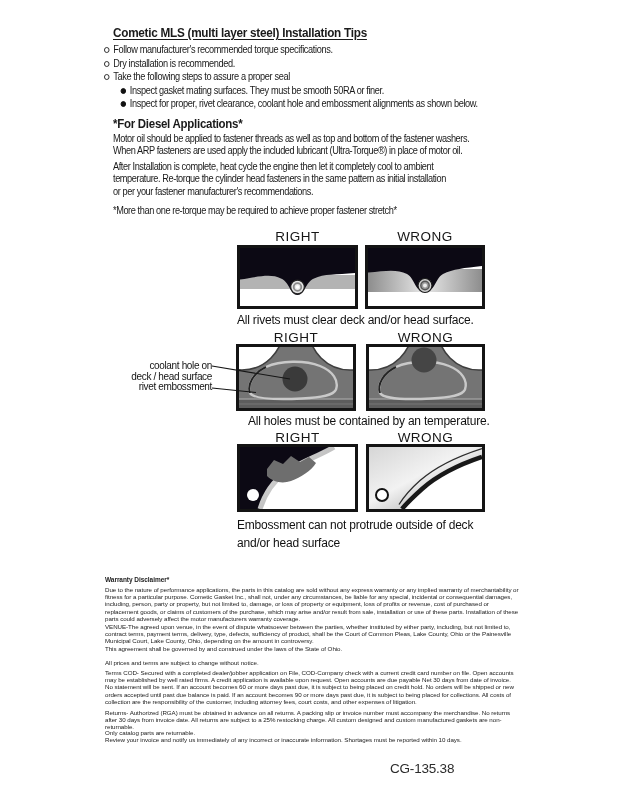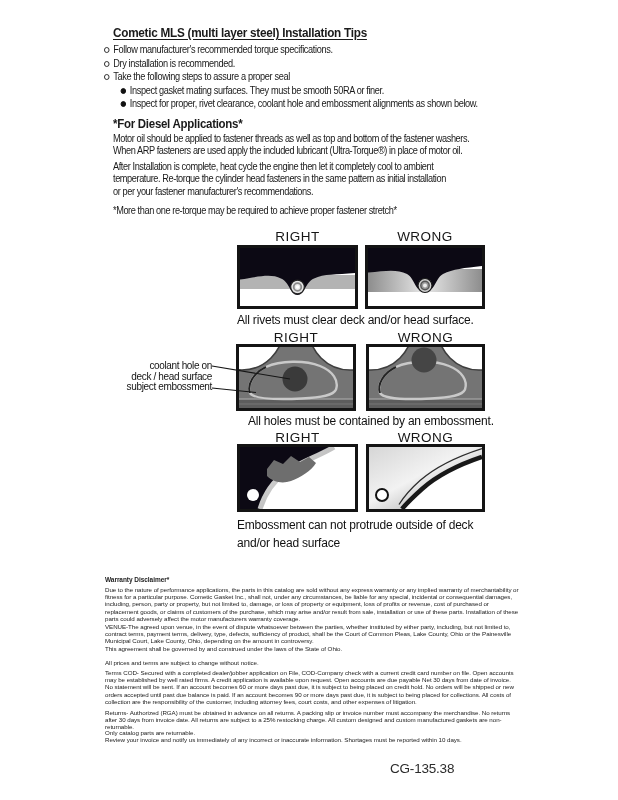--- a/index.html
+++ b/index.html
@@ -105,21 +105,21 @@
     </svg>
   </div>
 
   <div class="abs caption" style="left:237px;top:313px;">All rivets must clear deck and/or head surface.</div>
 
   <div class="abs dglabel" style="left:236px;top:330px;width:120px;">RIGHT</div>
   <div class="abs dglabel" style="left:366px;top:330px;width:119px;">WRONG</div>
 
   <div class="abs sidelabel" style="top:346px;white-space:pre-line;margin-top:14px;">coolant hole on
 deck / head surface</div>
-  <div class="abs sidelabel" style="top:381px;">subject embossment</div>
+  <div class="abs sidelabel" style="top:381px;">rivet embossment</div>
 
   <div class="abs" style="left:236px;top:344px;">
     <svg width="120" height="67" viewBox="0 0 120 67">
       <defs>
           <clipPath id="c2a">
             <rect x="3" y="3" width="114" height="61"></rect>
           </clipPath>
         </defs>
       <rect x="1.5" y="1.5" width="117" height="64" fill="#ffffff" stroke="#141414" stroke-width="3"></rect>
       <g clip-path="url(#c2a)">
@@ -160,21 +160,21 @@
     </svg>
   </div>
 
   <div class="abs" style="left:100px;top:340px;pointer-events:none;">
     <svg width="210" height="70" viewBox="0 0 210 70">
       <line x1="112" y1="26" x2="190" y2="39" stroke="#151515" stroke-width="1.1"></line>
       <line x1="112" y1="48" x2="156" y2="52.5" stroke="#151515" stroke-width="1.1"></line>
     </svg>
   </div>
 
-  <div class="abs caption" style="left:248px;top:414px;">All holes must be contained by an embossment.</div>
+  <div class="abs caption" style="left:248px;top:414px;">All holes must be contained by an temperature.</div>
 
   <div class="abs dglabel" style="left:237px;top:430px;width:121px;">RIGHT</div>
   <div class="abs dglabel" style="left:366px;top:430px;width:119px;">WRONG</div>
 
   <div class="abs" style="left:237px;top:444px;">
     <svg width="121" height="68" viewBox="0 0 121 68">
       <defs>
         <clipPath id="c3a">
             <rect x="3" y="3" width="115" height="62"></rect>
           </clipPath>

